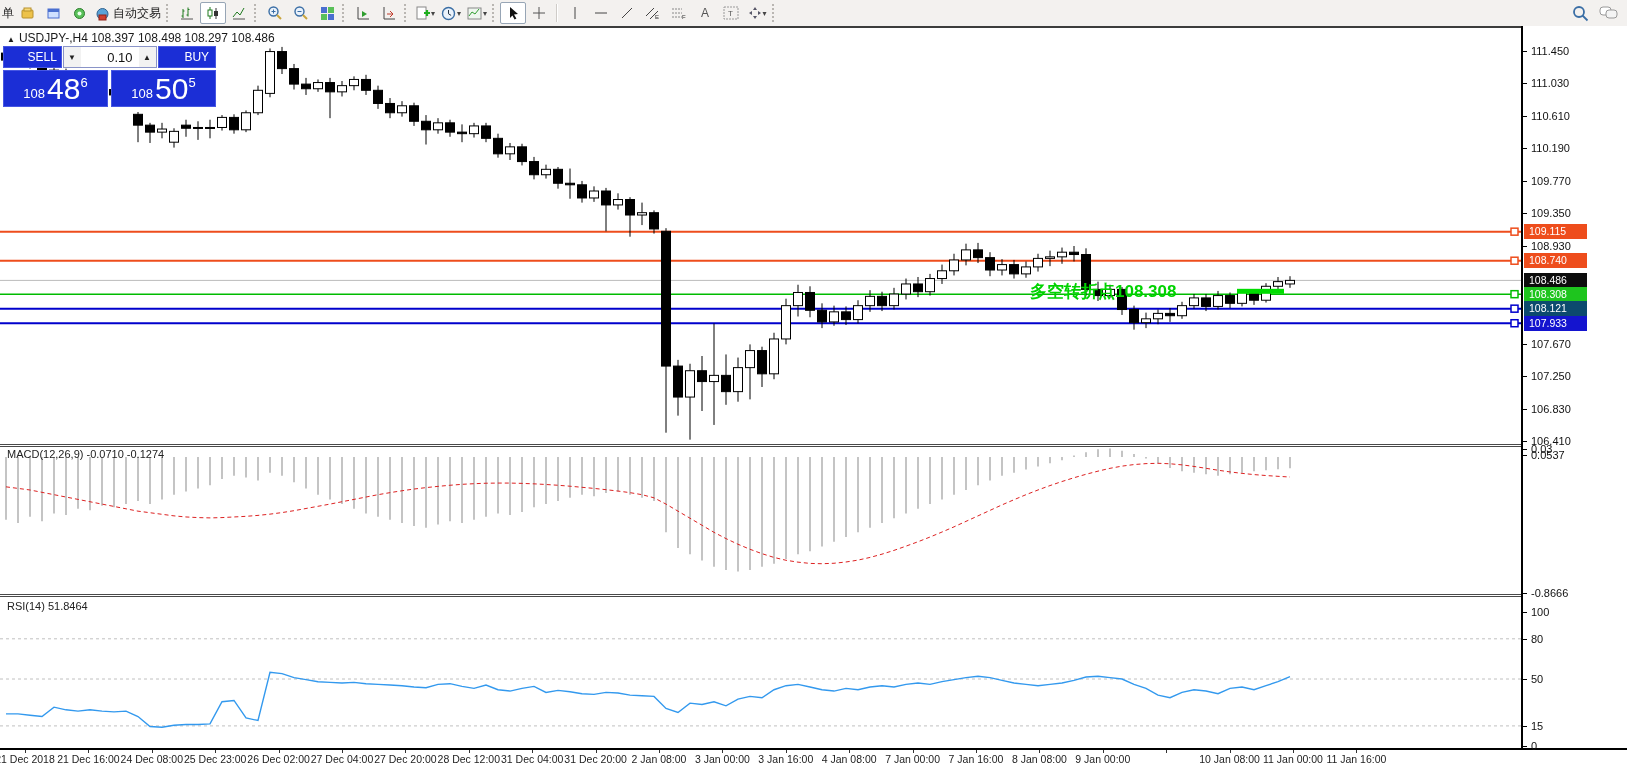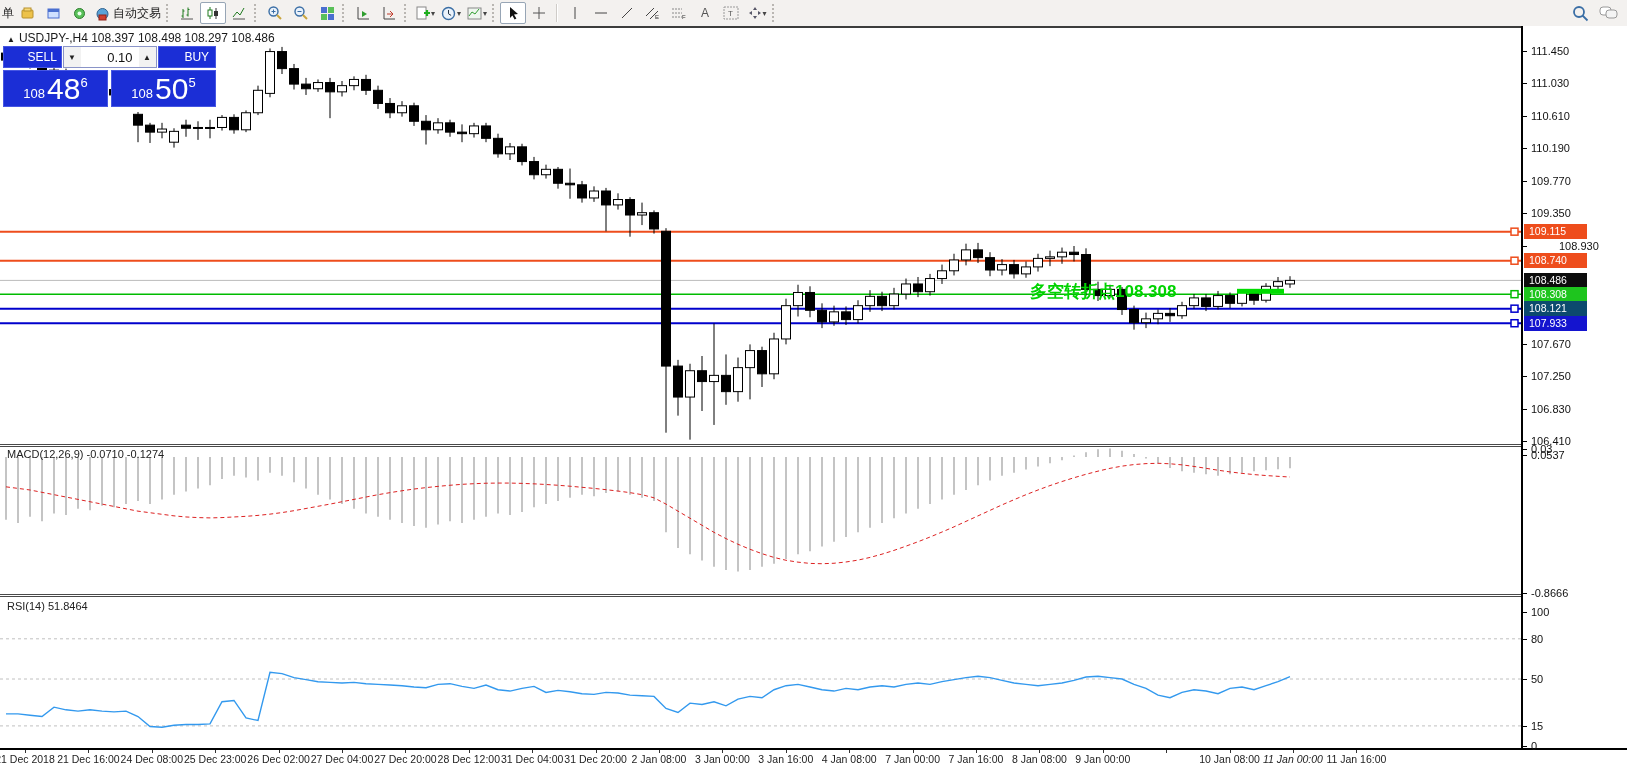--- a/index.html
+++ b/index.html
@@ -618,21 +618,21 @@
     <div class="ax-lbl" style="top: 50.3239px;">111.030</div>
     <div class="ax-tick" style="top: 89.8592px;"></div>
     <div class="ax-lbl" style="top: 82.8592px;">110.610</div>
     <div class="ax-tick" style="top: 122.394px;"></div>
     <div class="ax-lbl" style="top: 115.394px;">110.190</div>
     <div class="ax-tick" style="top: 154.93px;"></div>
     <div class="ax-lbl" style="top: 147.93px;">109.770</div>
     <div class="ax-tick" style="top: 187.465px;"></div>
     <div class="ax-lbl" style="top: 180.465px;">109.350</div>
     <div class="ax-tick" style="top: 220px;"></div>
-    <div class="ax-lbl" style="top: 213px; margin-left: 28px;">108.930</div>
+    <div class="ax-lbl" style="top: 213px;">108.930</div>
     <div class="ax-tick" style="top: 317.606px;"></div>
     <div class="ax-lbl" style="top: 310.606px;">107.670</div>
     <div class="ax-tick" style="top: 350.141px;"></div>
     <div class="ax-lbl" style="top: 343.141px;">107.250</div>
     <div class="ax-tick" style="top: 382.676px;"></div>
     <div class="ax-lbl" style="top: 375.676px;">106.830</div>
     <div class="ax-tick" style="top: 415.211px;"></div>
     <div class="ax-lbl" style="top: 408.211px;">106.410</div>
     <div class="ax-tick" style="top: 422.6px;"></div>
     <div class="ax-lbl" style="top: 415.6px;">0.03</div>
@@ -692,21 +692,21 @@
     <div class="t-lbl" style="left: 976px;">7 Jan 16:00</div>
     <div class="t-tick" style="left: 1039.4px;"></div>
     <div class="t-lbl" style="left: 1039.4px;">8 Jan 08:00</div>
     <div class="t-tick" style="left: 1102.8px;"></div>
     <div class="t-lbl" style="left: 1102.8px;">9 Jan 00:00</div>
     <div class="t-tick" style="left: 1166.2px;"></div>
     <div class="t-lbl" style="left: 1168px; margin-top: 36px;">9 Jan 16:00</div>
     <div class="t-tick" style="left: 1229.6px;"></div>
     <div class="t-lbl" style="left: 1229.6px;">10 Jan 08:00</div>
     <div class="t-tick" style="left: 1293px;"></div>
-    <div class="t-lbl" style="left: 1293px; font-style: italic;">11 Jan 00:00</div>
+    <div class="t-lbl" style="left: 1293px;">11 Jan 00:00</div>
     <div class="t-tick" style="left: 1356.4px;"></div>
     <div class="t-lbl" style="left: 1356.4px;">11 Jan 16:00</div>
   </div>
 
 <div id="trade-panel">
   <div id="tp-row1">
     <div class="tp-btn">SELL</div>
     <div id="tp-stepper">
       <div class="tp-step">▼</div>
       <input id="tp-vol" value="0.10" style="">

